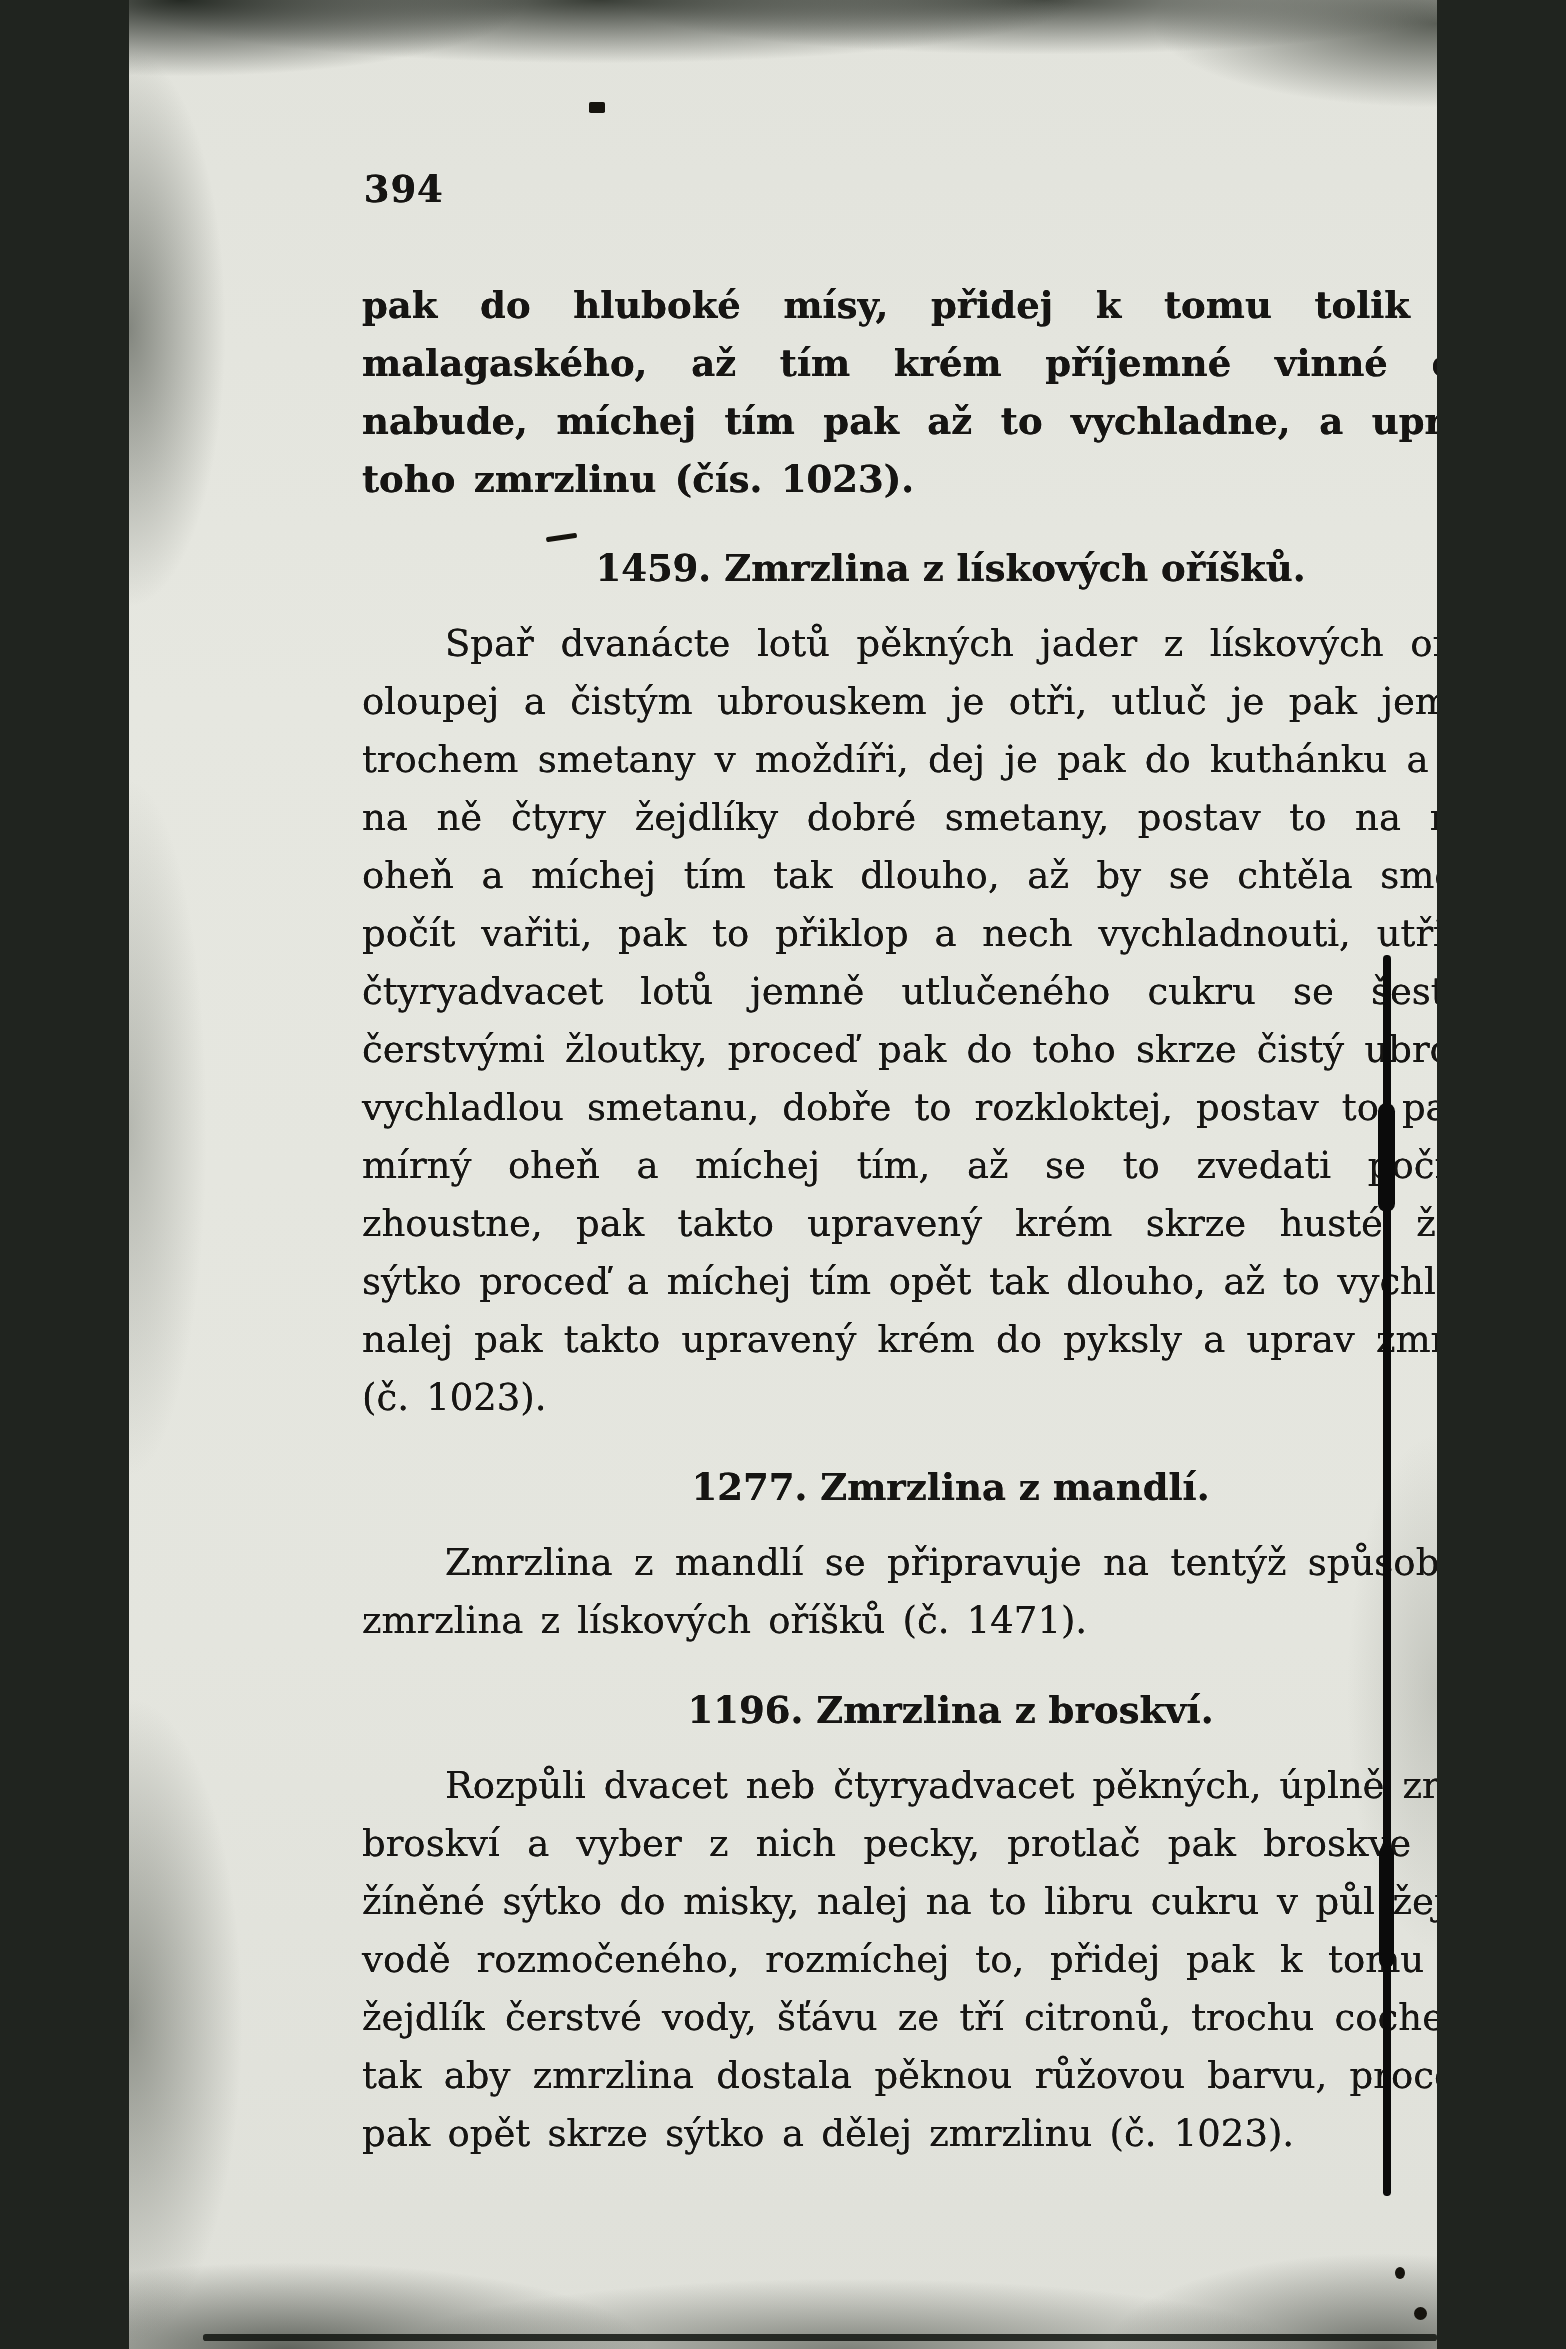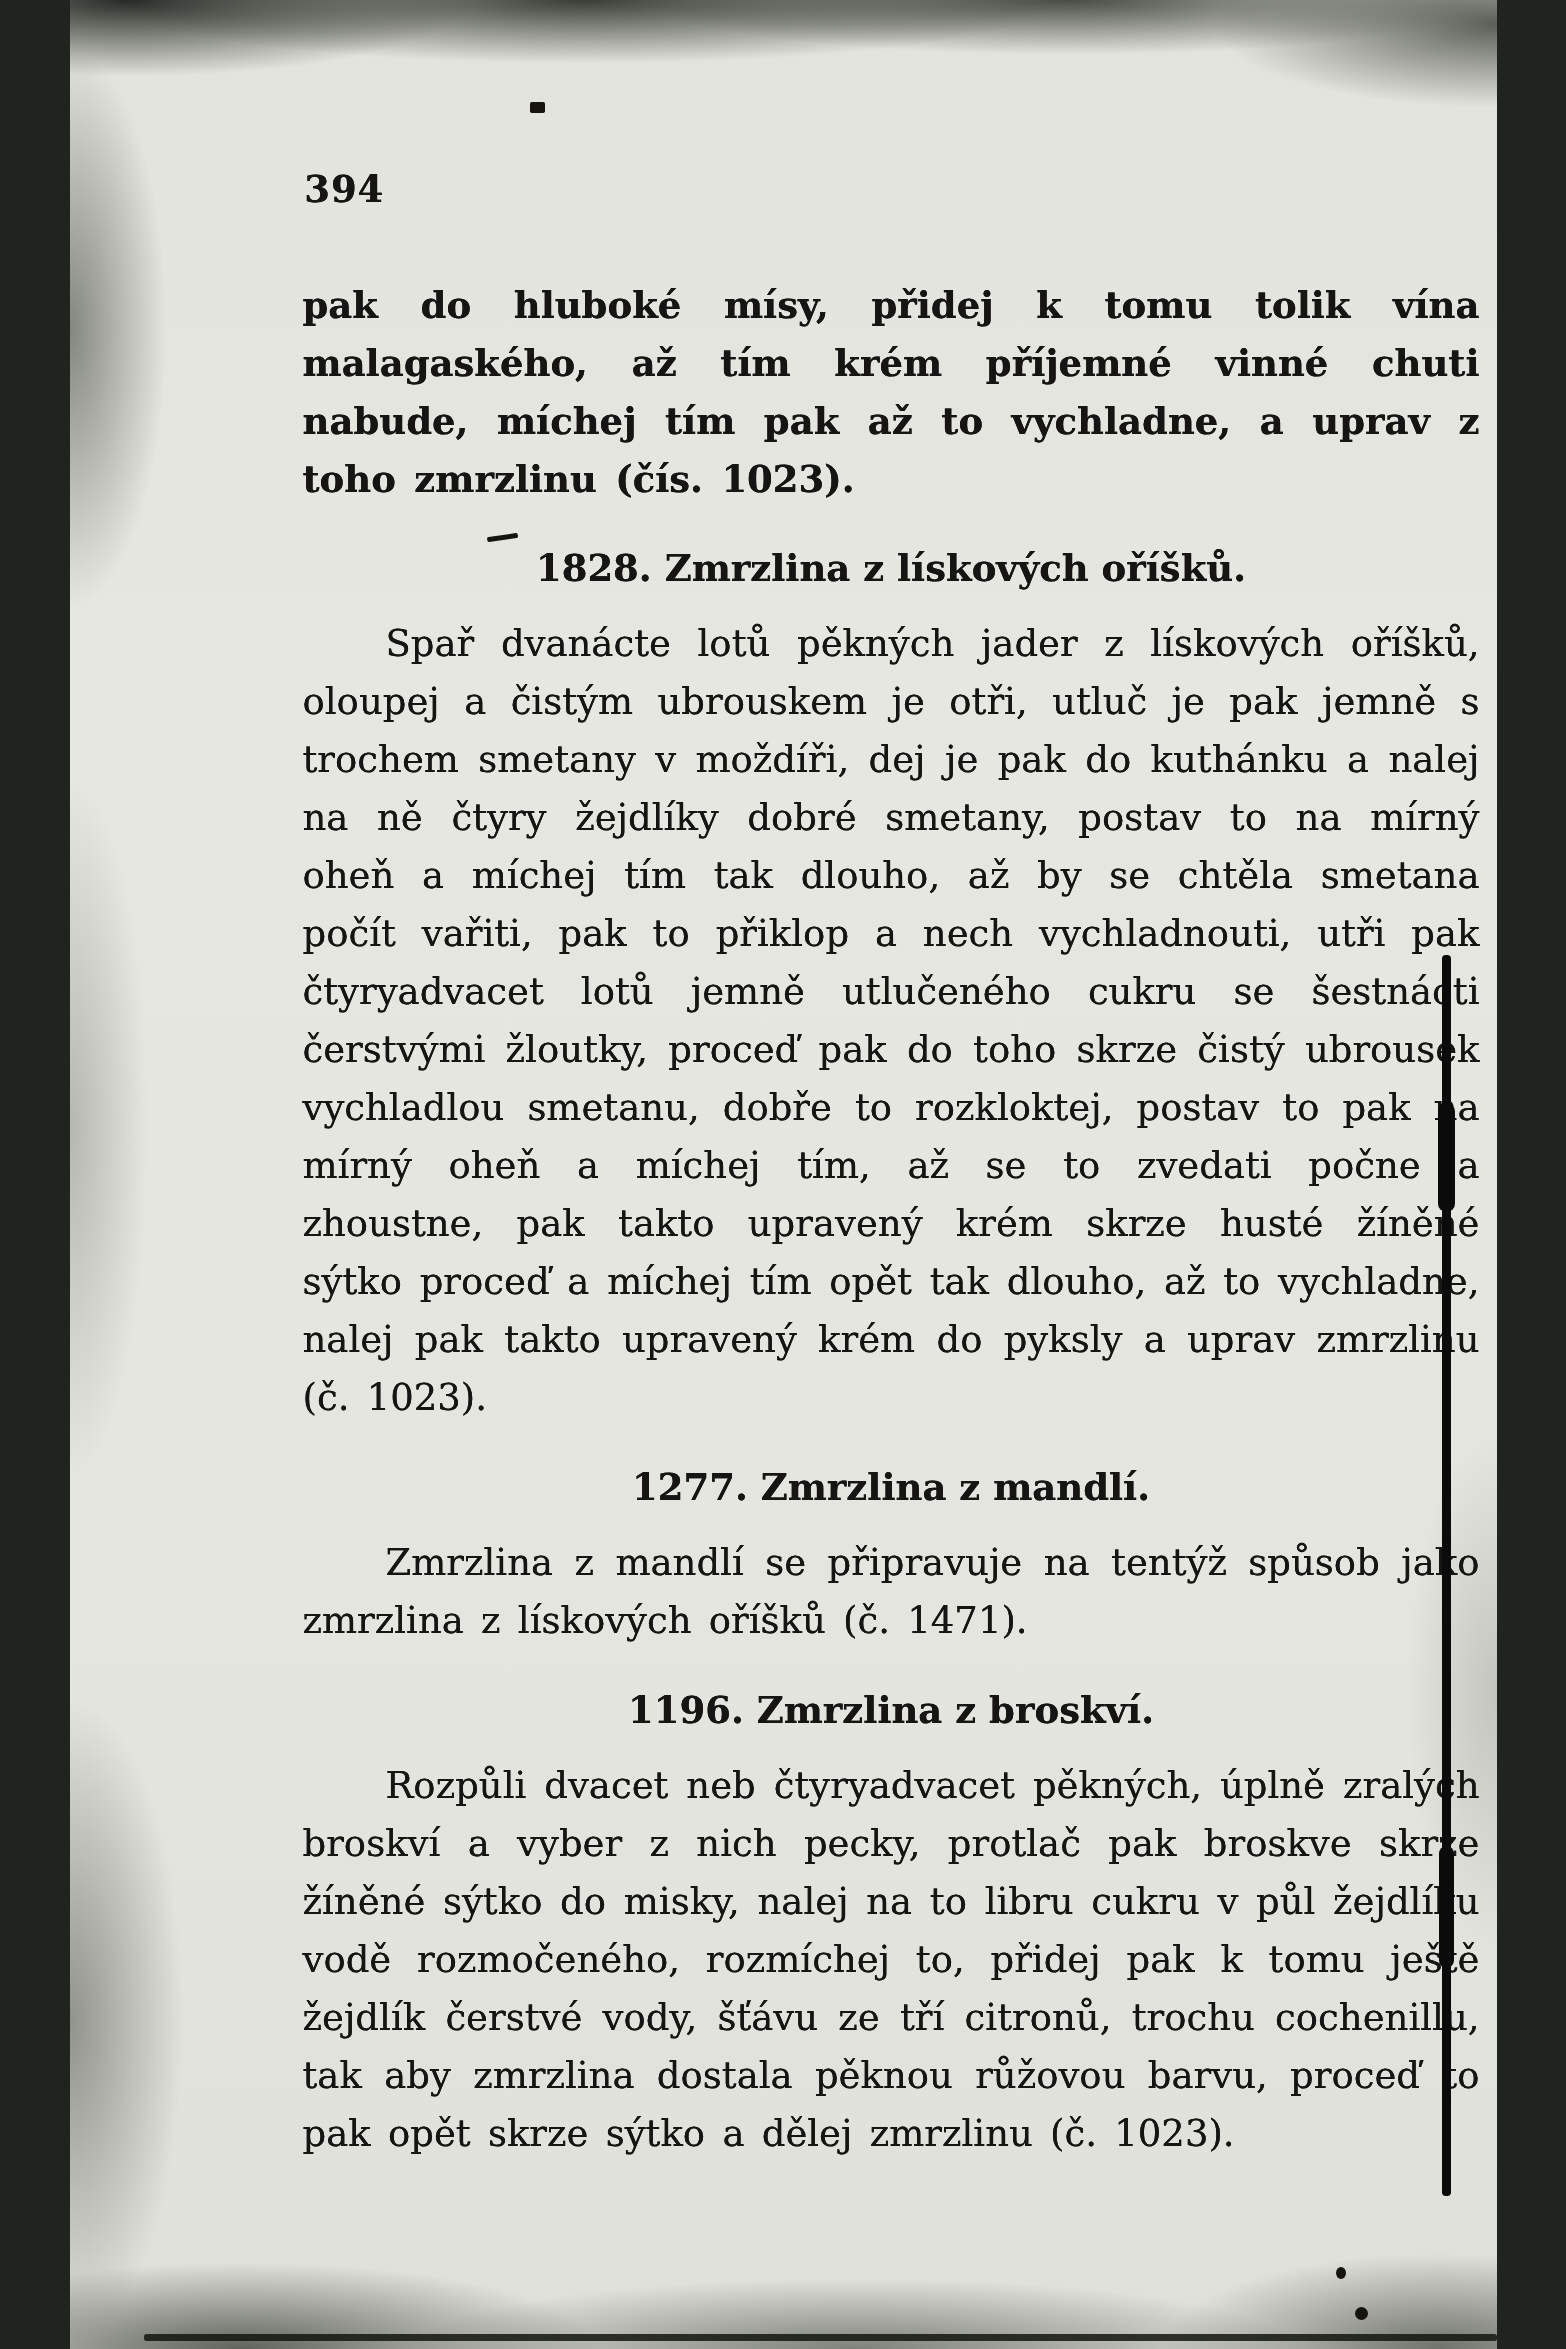--- a/index.html
+++ b/index.html
@@ -1,20 +1,20 @@
 <!DOCTYPE html>
 <html lang="cs" style="font-size:14.8px"><head>
 <meta charset="utf-8">
 <style>
   * { box-sizing: border-box; }
   html, body { margin: 0; padding: 0; background: #20241f; }
 
   .scan {
     position: relative;
-    width: 1427px;
+    width: 1308px;
     height: 2350px;
     margin: 0 auto;
     overflow: hidden;
     font-family: "DejaVu Serif", "Liberation Serif", serif;
     color: #161513;
     background:
       radial-gradient(ellipse 480px 106px at 4% 0%,  rgba(28,33,27,.95), rgba(28,33,27,0) 72%),
       radial-gradient(ellipse 665px 88px  at 36% 0%, rgba(33,38,31,.88), rgba(33,38,31,0) 72%),
       radial-gradient(ellipse 609px 78px  at 70% 0%, rgba(38,43,36,.82), rgba(38,43,36,0) 70%),
       radial-gradient(ellipse 406px 120px at 100% 1%, rgba(45,50,42,.75), rgba(45,50,42,0) 70%),
@@ -112,21 +112,21 @@
 <div class="scan">
 
   <div class="speck speck-top"></div>
 
   <div class="content">
 
     <div class="page-number">394</div>
 
     <p class="body no-indent">pak do hluboké mísy, přidej k tomu tolik vína malagaského, až tím krém příjemné vinné chuti nabude, míchej tím pak až to vychladne, a uprav z toho zmrzlinu (čís. 1023).</p>
 
-    <h2 class="heading">1828. Zmrzlina z lískových oříšků.</h2>
+    <h2 class="heading">1459. Zmrzlina z lískových oříšků.</h2>
 
     <p class="body">Spař dvanácte lotů pěkných jader z lískových oříšků, oloupej a čistým ubrouskem je otři, utluč je pak jemně s trochem smetany v moždíři, dej je pak do kuthánku a nalej na ně čtyry žejdlíky dobré smetany, postav to na mírný oheň a míchej tím tak dlouho, až by se chtěla smetana počít vařiti, pak to přiklop a nech vychladnouti, utři pak čtyryadvacet lotů jemně utlučeného cukru se šestnácti čerstvými žloutky, proceď pak do toho skrze čistý ubrousek vychladlou smetanu, dobře to rozkloktej, postav to pak na mírný oheň a míchej tím, až se to zvedati počne a zhoustne, pak takto upravený krém skrze husté žíněné sýtko proceď a míchej tím opět tak dlouho, až to vychladne, nalej pak takto upravený krém do pyksly a uprav zmrzlinu (č. 1023).</p>
 
     <h2 class="heading">1277. Zmrzlina z mandlí.</h2>
 
     <p class="body">Zmrzlina z mandlí se připravuje na tentýž spůsob jako zmrzlina z lískových oříšků (č. 1471).</p>
 
     <h2 class="heading">1196. Zmrzlina z broskví.</h2>
 
     <p class="body">Rozpůli dvacet neb čtyryadvacet pěkných, úplně zralých broskví a vyber z nich pecky, protlač pak broskve skrze žíněné sýtko do misky, nalej na to libru cukru v půl žejdlíku vodě rozmočeného, rozmíchej to, přidej pak k tomu ještě žejdlík čerstvé vody, šťávu ze tří citronů, trochu cochenillu, tak aby zmrzlina dostala pěknou růžovou barvu, proceď to pak opět skrze sýtko a dělej zmrzlinu (č. 1023).</p>

